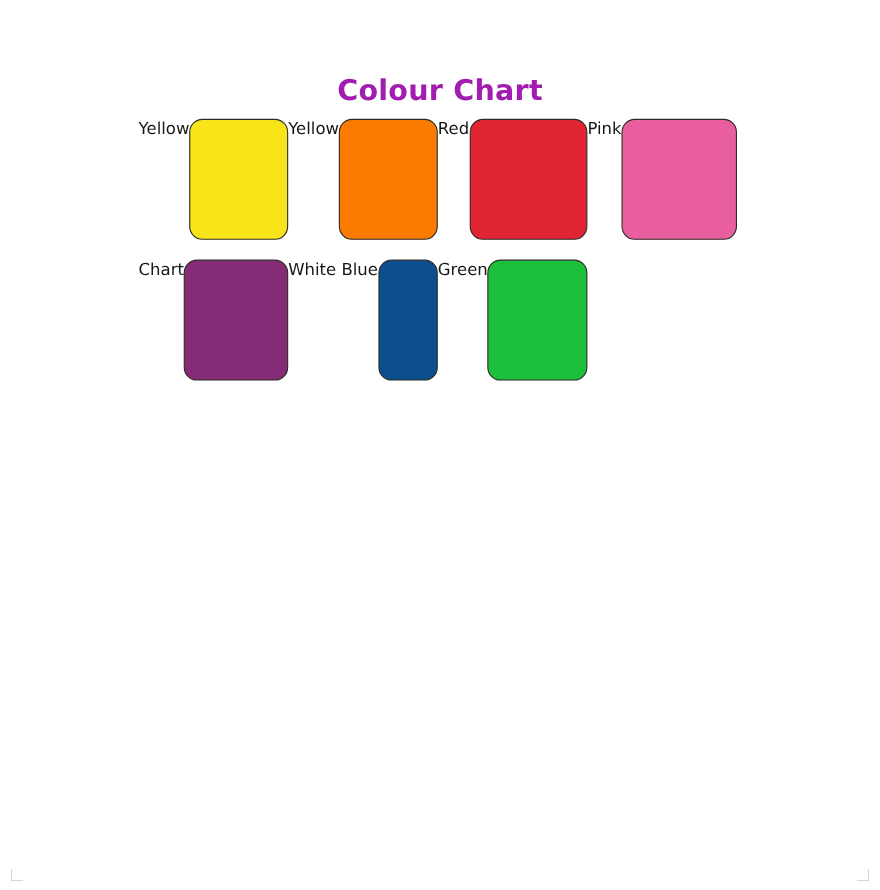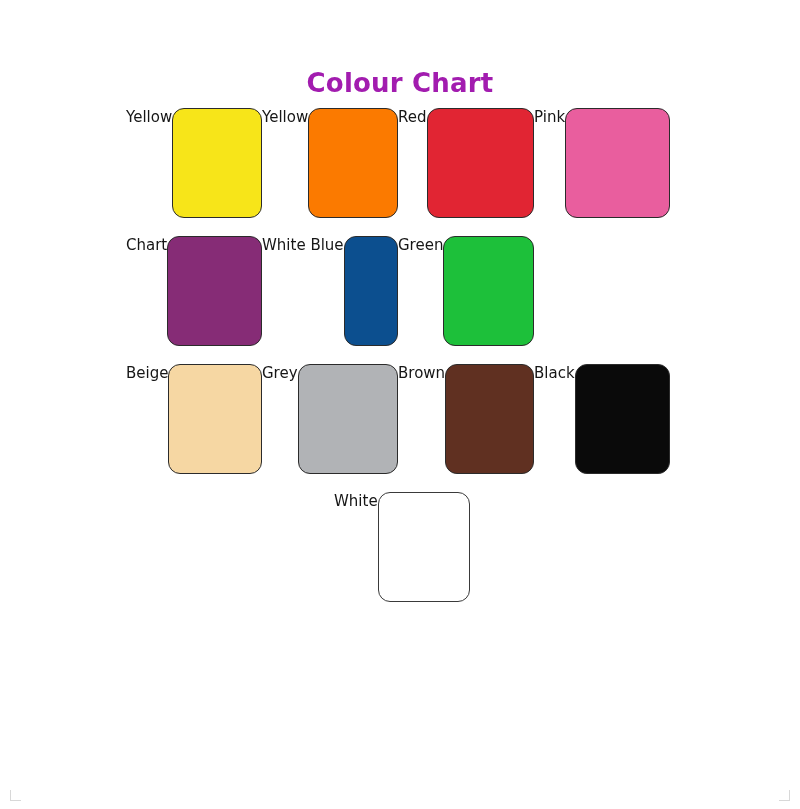--- a/index.html
+++ b/index.html
@@ -132,42 +132,18 @@
         </div>
         <div class="cell">
           <div class="cell-label">White Blue</div>
           <div class="swatch" style="background: rgb(12, 79, 143);"></div>
         </div>
         <div class="cell">
           <div class="cell-label">Green</div>
           <div class="swatch" style="background: rgb(29, 192, 58);"></div>
         </div>
       </div>
-      <div class="row">
-        <div class="cell">
-          <div class="cell-label">Beige</div>
-          <div class="swatch" style="background: rgb(246, 215, 163);"></div>
-        </div>
-        <div class="cell">
-          <div class="cell-label">Grey</div>
-          <div class="swatch" style="background: rgb(177, 179, 182);"></div>
-        </div>
-        <div class="cell">
-          <div class="cell-label">Brown</div>
-          <div class="swatch" style="background: rgb(96, 48, 33);"></div>
-        </div>
-        <div class="cell">
-          <div class="cell-label">Black</div>
-          <div class="swatch" style="background: rgb(10, 10, 10);"></div>
-        </div>
-      </div>
-      <div class="row row-last">
-        <div class="cell">
-          <div class="cell-label">White</div>
-          <div class="swatch swatch-white" style="background: rgb(255, 255, 255);"></div>
-        </div>
-      </div>
     </div>
 
   <div class="corner-mark"></div>
   <div class="corner-mark corner-mark-right"></div>
 
 </div>
 
 </body></html>

